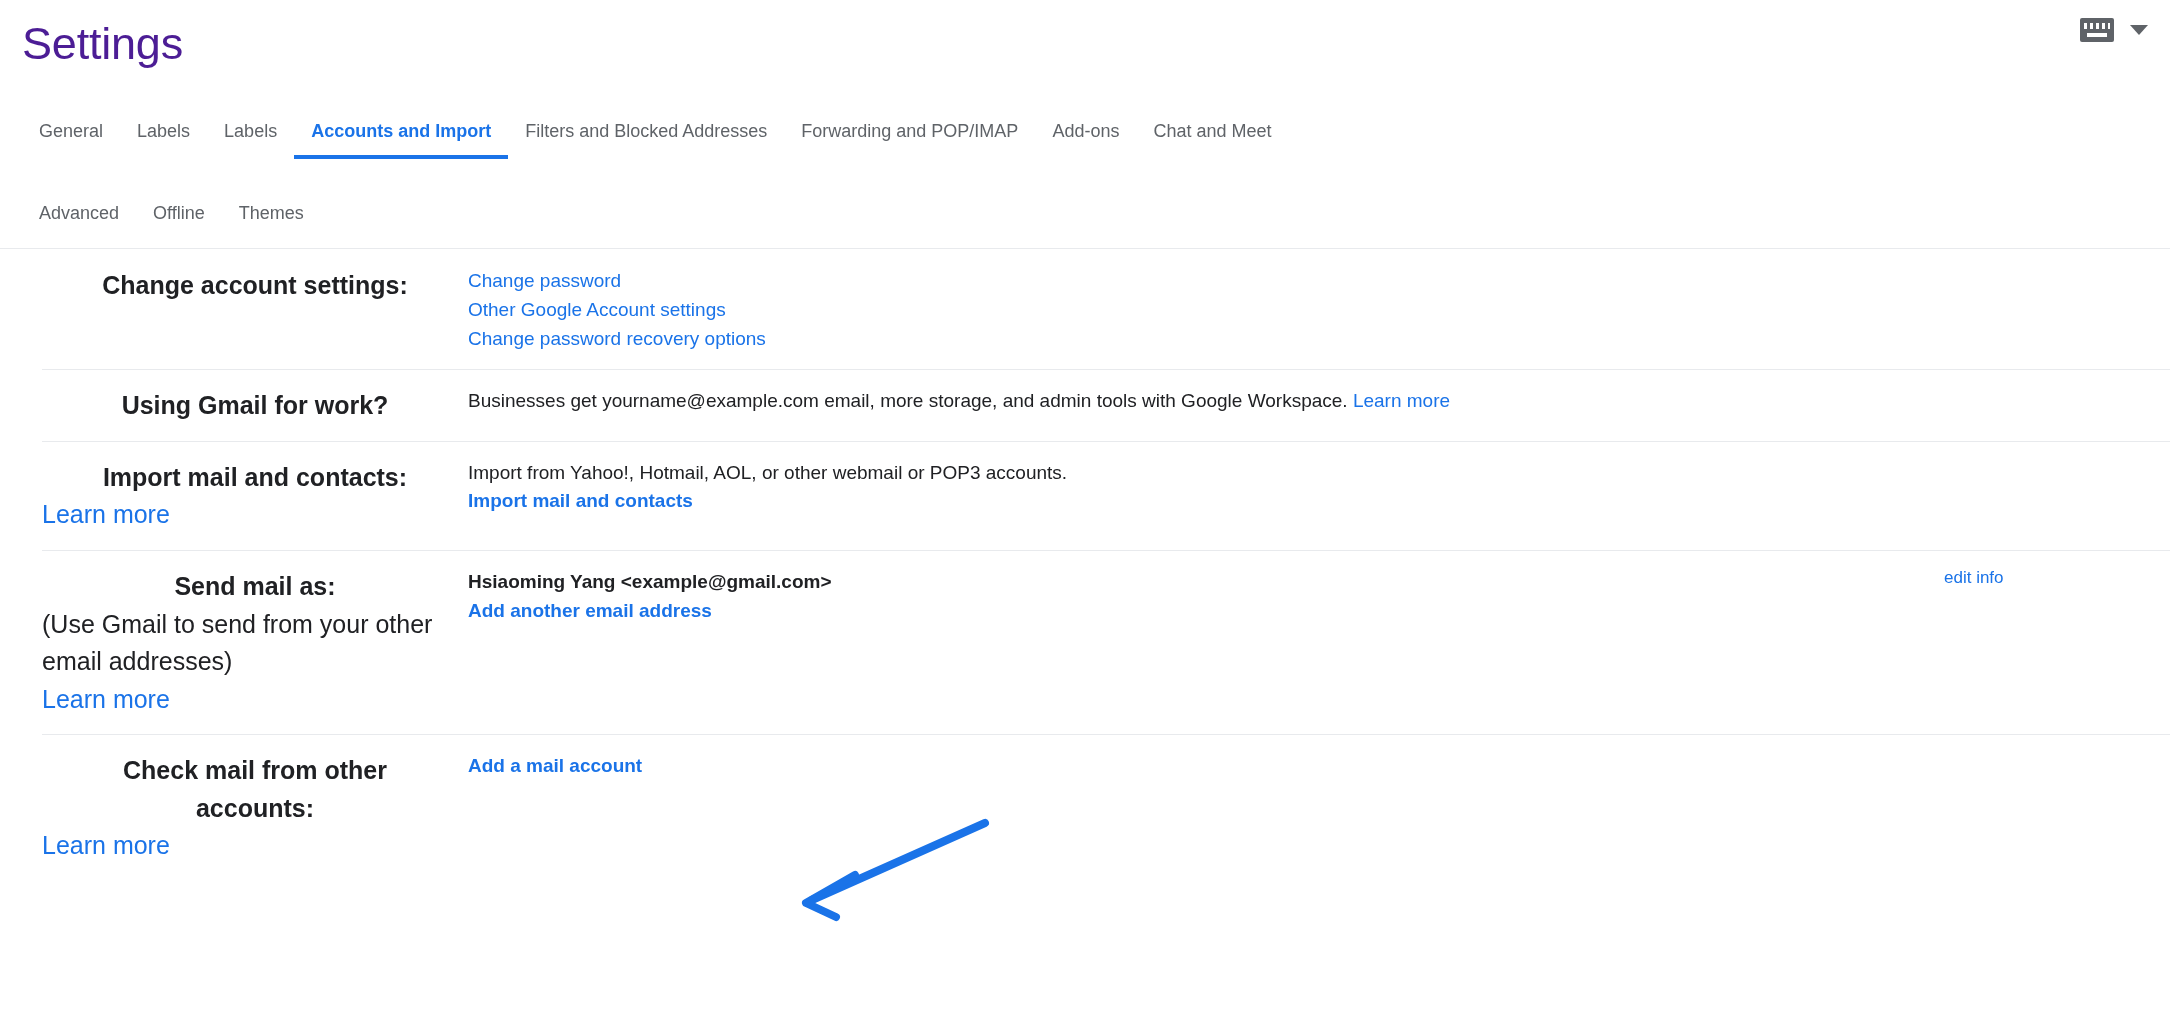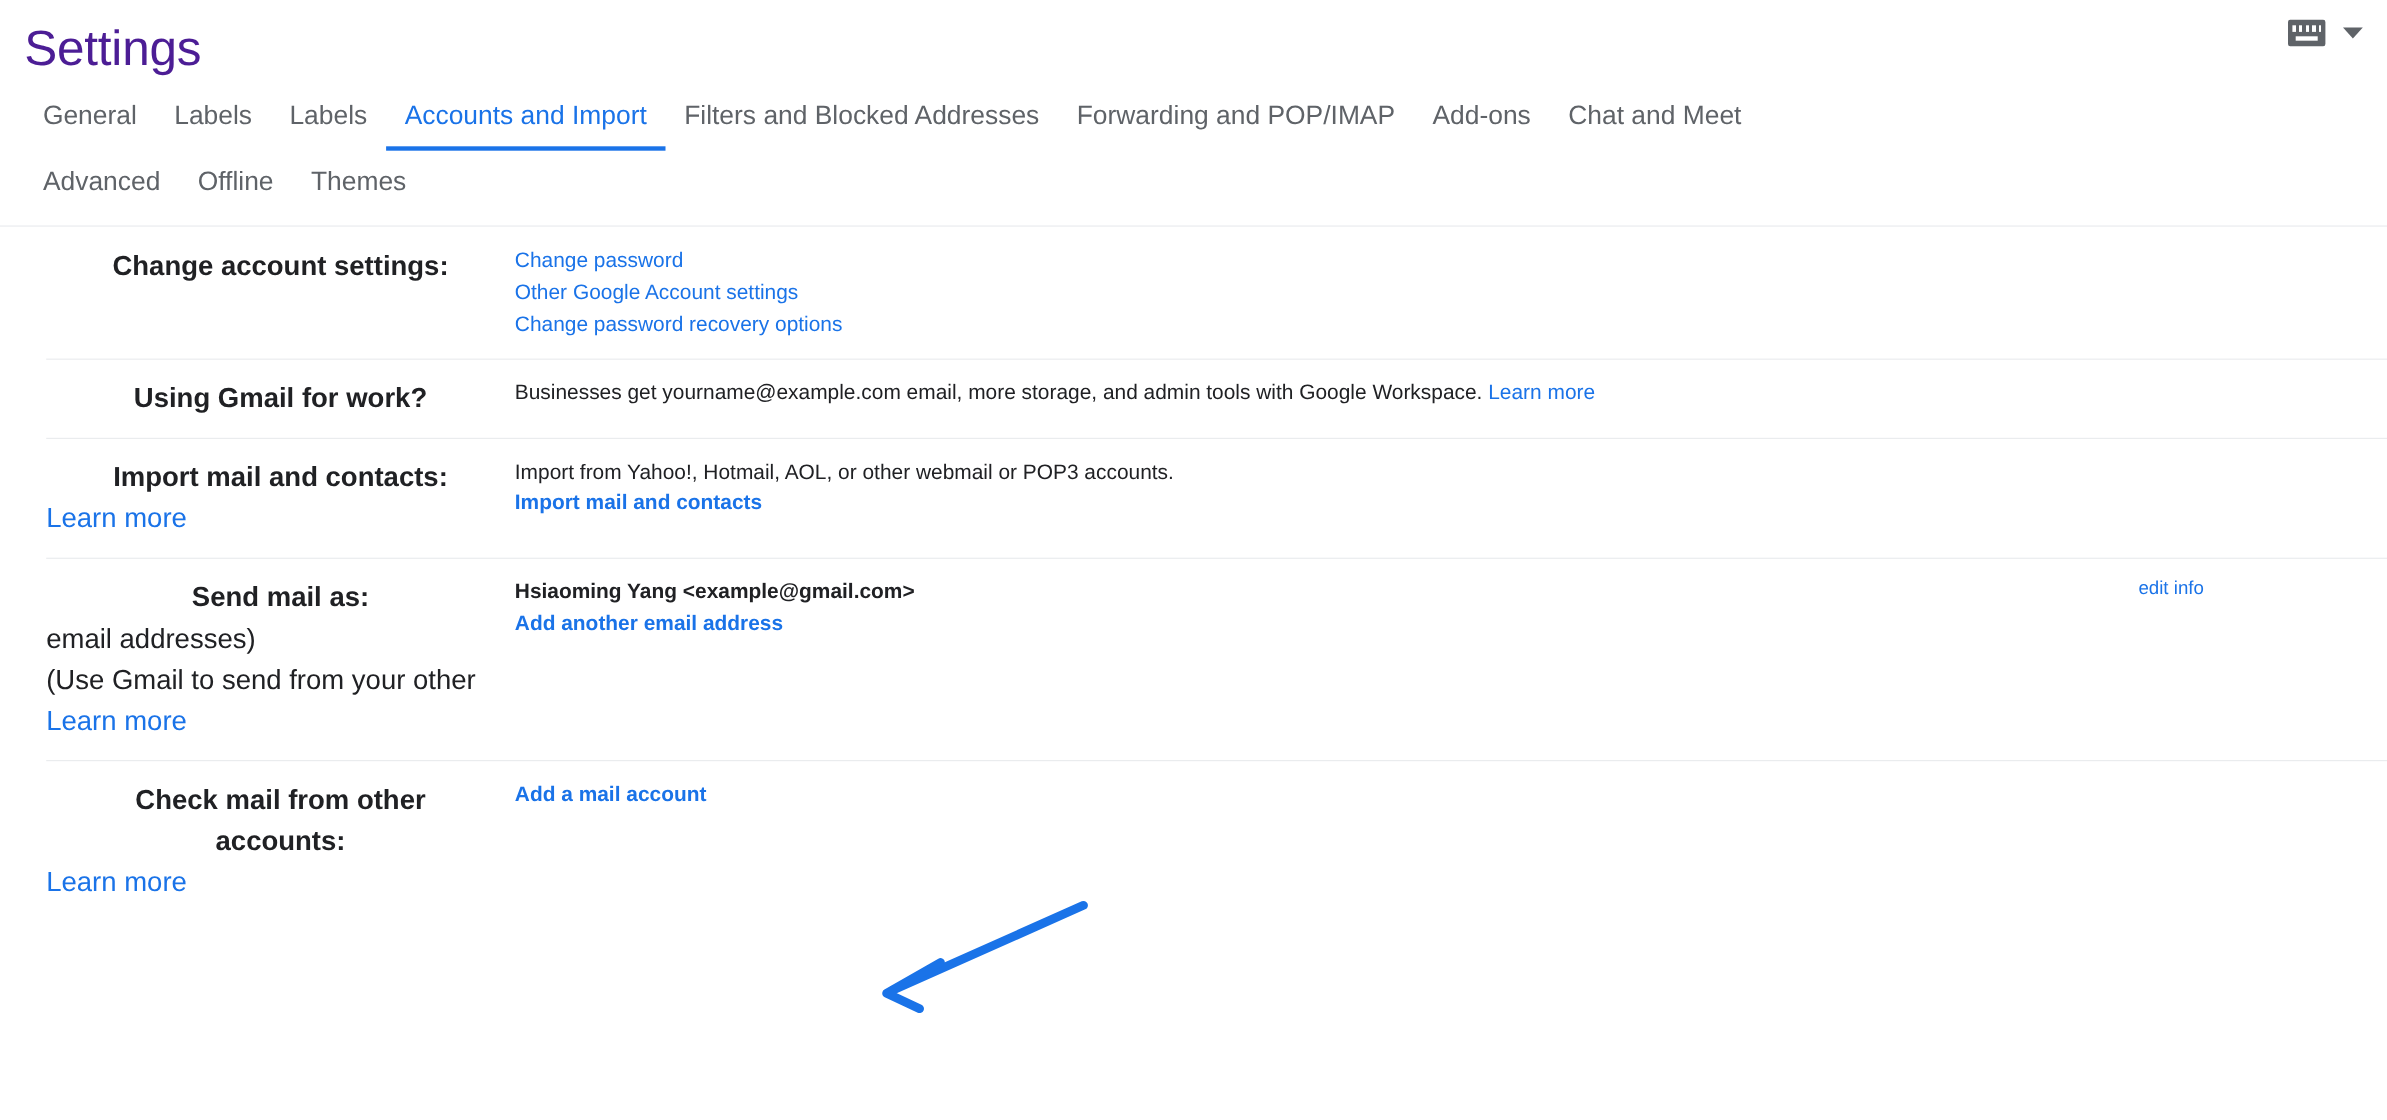--- a/index.html
+++ b/index.html
@@ -80,30 +80,32 @@
   }
 
   
   .tabs {
     padding: 18px 0 0 22px;
     display: flex;
     flex-wrap: wrap;
     row-gap: 0;
   }
   .tab {
-    font-size: 24px;
+    font-size: 18px;
     color: #5f6368;
     padding: 6px 17px 16px 17px;
     line-height: 1.25;
     position: relative;
     white-space: nowrap;
     cursor: pointer;
+    margin-top: 29px;
   }
   .tab.active {
     color: #1a73e8;
+    font-weight: bold;
   }
   .tab.active::after {
     content: "";
     position: absolute;
     left: 0;
     right: 0;
     bottom: 0;
     height: 4px;
     background: #1a73e8;
   }
@@ -262,22 +264,22 @@
     <div class="cell-value">
       <span class="value-line">Import from Yahoo!, Hotmail, AOL, or other webmail or POP3 accounts.</span>
       <span class="link link-line link-bold">Import mail and contacts</span>
     </div>
     <div class="cell-action"></div>
   </div>
 
   <div class="row">
     <div class="cell-label">
       <span class="label-strong">Send mail as:</span>
+      <span class="label-note">(Use Gmail to send from your other</span>
       <span class="label-note">email addresses)</span>
-      <span class="label-note">(Use Gmail to send from your other</span>
       <span class="link link-line">Learn more</span>
     </div>
     <div class="cell-value">
       <span class="value-line value-strong">Hsiaoming Yang &lt;example@gmail.com&gt;</span>
       <span class="spacer-sm"></span>
       <span class="link link-line link-bold">Add another email address</span>
     </div>
     <div class="cell-action">
       <span class="link">edit info</span>
     </div>

